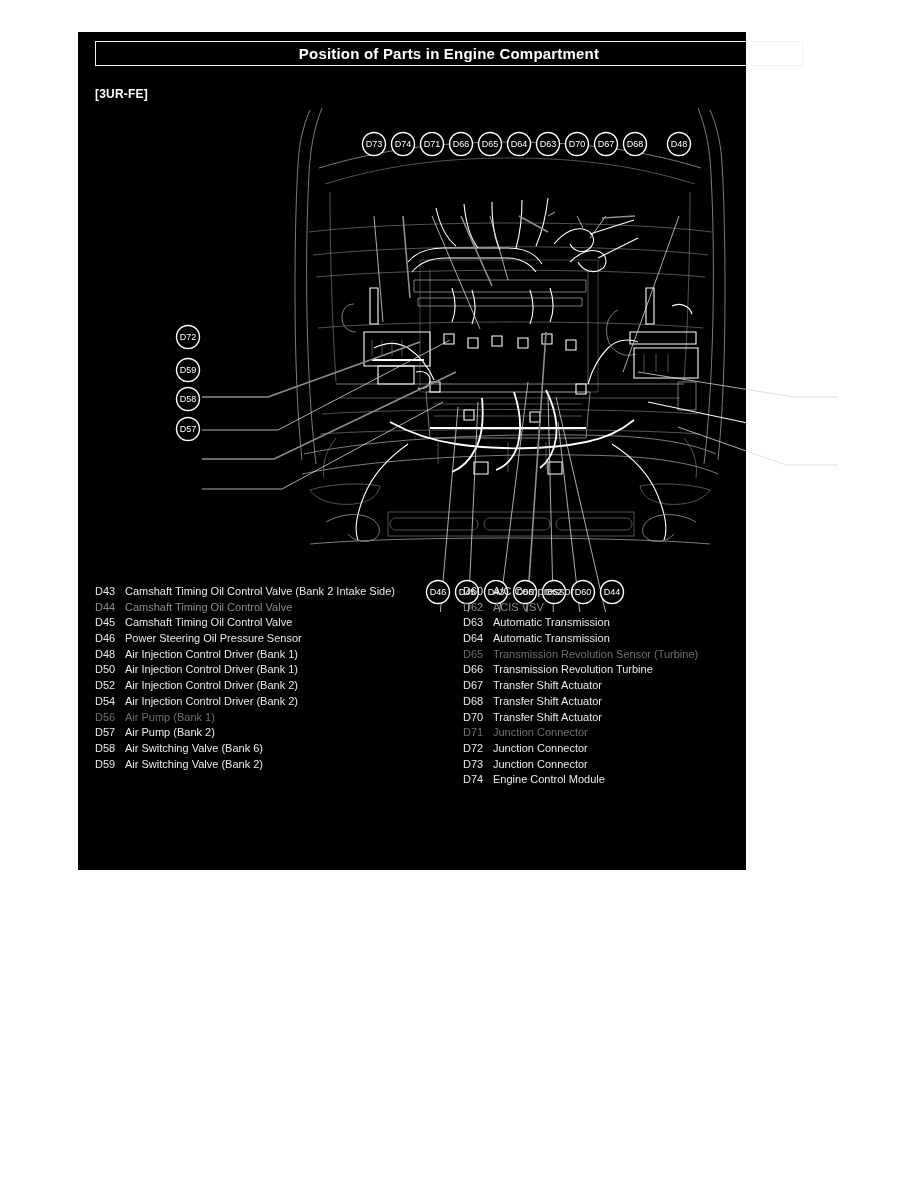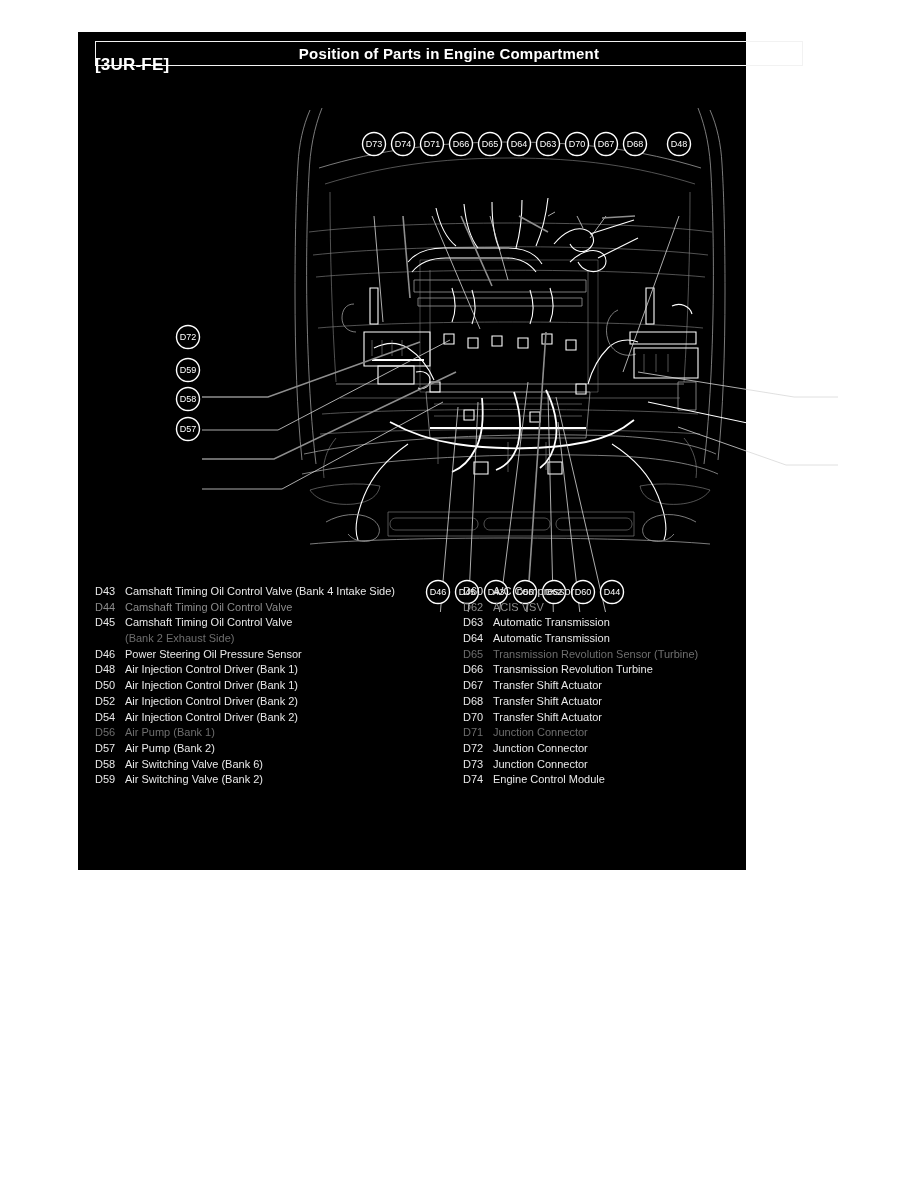--- a/index.html
+++ b/index.html
@@ -18,22 +18,22 @@
   #title-box{
     position:absolute;left:17px;top:9px;width:708px;height:25px;
     border:1px solid #f2f2f2;box-sizing:border-box;
     display:flex;align-items:center;justify-content:center;
   }
   #title-text{
     color:#ffffff;font-size:15px;font-weight:bold;letter-spacing:0.2px;
     white-space:nowrap;
   }
   #subtitle{
-    position:absolute;left:17px;top:23px;
-    color:#ffffff;font-size:17px;font-weight:bold;letter-spacing:0.2px;text-align:right;
+    position:absolute;left:17px;top:55px;
+    color:#ffffff;font-size:12px;font-weight:bold;letter-spacing:0.2px;text-align:right;
   }
   
   #figure{
     position:absolute;left:0;top:60px;width:760px;height:520px;
   }
   #figure svg{display:block;}
   
   #legend{
     position:absolute;left:0px;top:552px;width:760px;height:260px;
   }
@@ -341,34 +341,30 @@
             <text class="bubtxt" x="534" y="503.4">D44</text>
           </g>
         </g>
     </svg>
   </div>
 
   <div id="legend">
     <div class="legend-col" id="legend-col-left">
         <div class="legend-row">
           <span class="legend-code">D43</span>
-          <span class="legend-desc">Camshaft Timing Oil Control Valve (Bank 4 Intake Side)</span>
+          <span class="legend-desc">Camshaft Timing Oil Control Valve (Bank 2 Intake Side)</span>
         </div>
         <div class="legend-row dim">
           <span class="legend-code">D44</span>
           <span class="legend-desc">Camshaft Timing Oil Control Valve</span>
         </div>
         <div class="legend-row">
           <span class="legend-code">D45</span>
           <span class="legend-desc">Camshaft Timing Oil Control Valve</span>
         </div>
-        <div class="legend-row dimmer cont">
-          <span class="legend-code"></span>
-          <span class="legend-desc">(Bank 2 Exhaust Side)</span>
-        </div>
         <div class="legend-row">
           <span class="legend-code">D46</span>
           <span class="legend-desc">Power Steering Oil Pressure Sensor</span>
         </div>
         <div class="legend-row">
           <span class="legend-code">D48</span>
           <span class="legend-desc">Air Injection Control Driver (Bank 1)</span>
         </div>
         <div class="legend-row">
           <span class="legend-code">D50</span>

